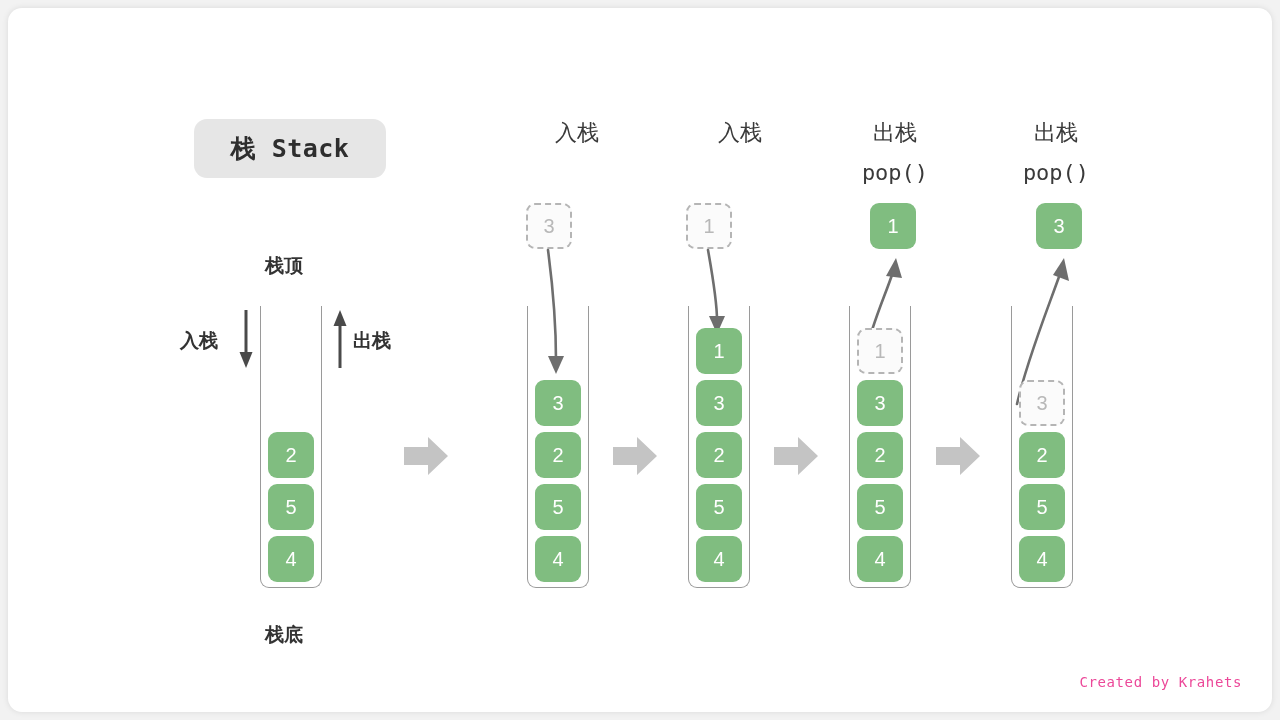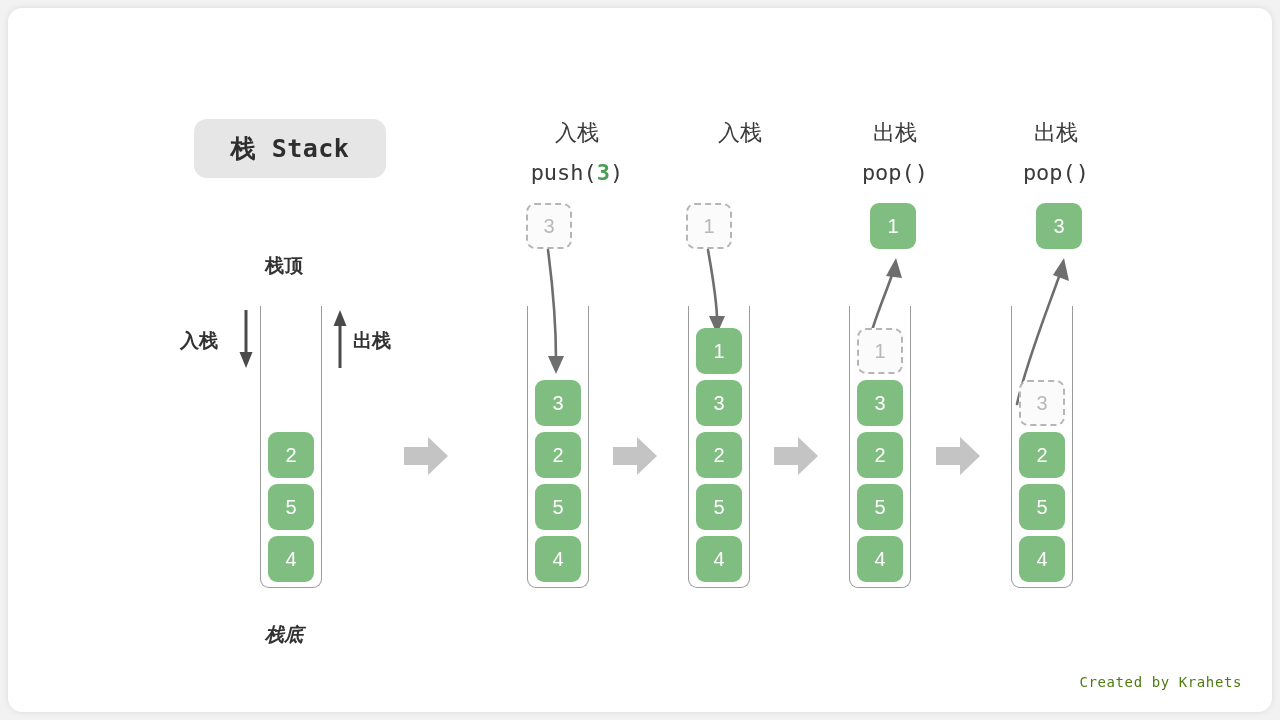--- a/index.html
+++ b/index.html
@@ -102,21 +102,21 @@
   }
 
   
   .block-arrow { width: 44px; height: 40px; }
 
   
   #footer {
     right: 30px; bottom: 22px;
     font-family: "DejaVu Sans Mono", monospace;
     font-size: 14px;
-    color: #4d7c0f;
+    color: #ec4899;
     letter-spacing: 0.6px;
   }
 
   svg { display: block; overflow: visible; }
 </style>
 </head>
 <body>
 
 <div id="card">
 
@@ -141,31 +141,30 @@
     </svg>
   </div>
   <div class="abs cn-label" style="left:345px; top:320px;">出栈</div>
 
   <div class="abs tube" style="left:252px; top:298px; height:282px;"></div>
 
   <div class="abs cell filled" style="left:260px; top:424px;">2</div>
   <div class="abs cell filled" style="left:260px; top:476px;">5</div>
   <div class="abs cell filled" style="left:260px; top:528px;">4</div>
 
-  <div class="abs cn-label" style="left:257px; top:614px;font-style:italic;">栈底</div>
+  <div class="abs cn-label" style="left:257px; top:614px;">栈底</div>
 
   <div class="abs" style="left:396px; top:428px;">
     <svg class="block-arrow" viewBox="0 0 44 40">
       <polygon points="0,11 24,11 24,1 44,20 24,39 24,29 0,29" fill="#c4c4c4"></polygon>
     </svg>
   </div>
 
   <div class="abs col-head" style="left:494px; top:105px;">
     <div class="cn">入栈</div>
-    <div class="code"><span>push(</span><span class="arg">3</span><span>)</span></div>
   </div>
   <div class="abs cell ghost" style="left:518px; top:195px;">3</div>
   <div class="abs" style="left:512px; top:240px;">
     <svg width="70" height="140" viewBox="0 0 70 140">
       <path d="M28,2 C33,40 36,75 36,112" stroke="#6e6e6e" stroke-width="2.6" fill="none" stroke-linecap="round"></path>
       <polygon points="36,126 28,108 44,108" fill="#6e6e6e"></polygon>
     </svg>
   </div>
   <div class="abs tube" style="left:519px; top:298px; height:282px;"></div>
   <div class="abs cell filled" style="left:527px; top:372px;">3</div>

